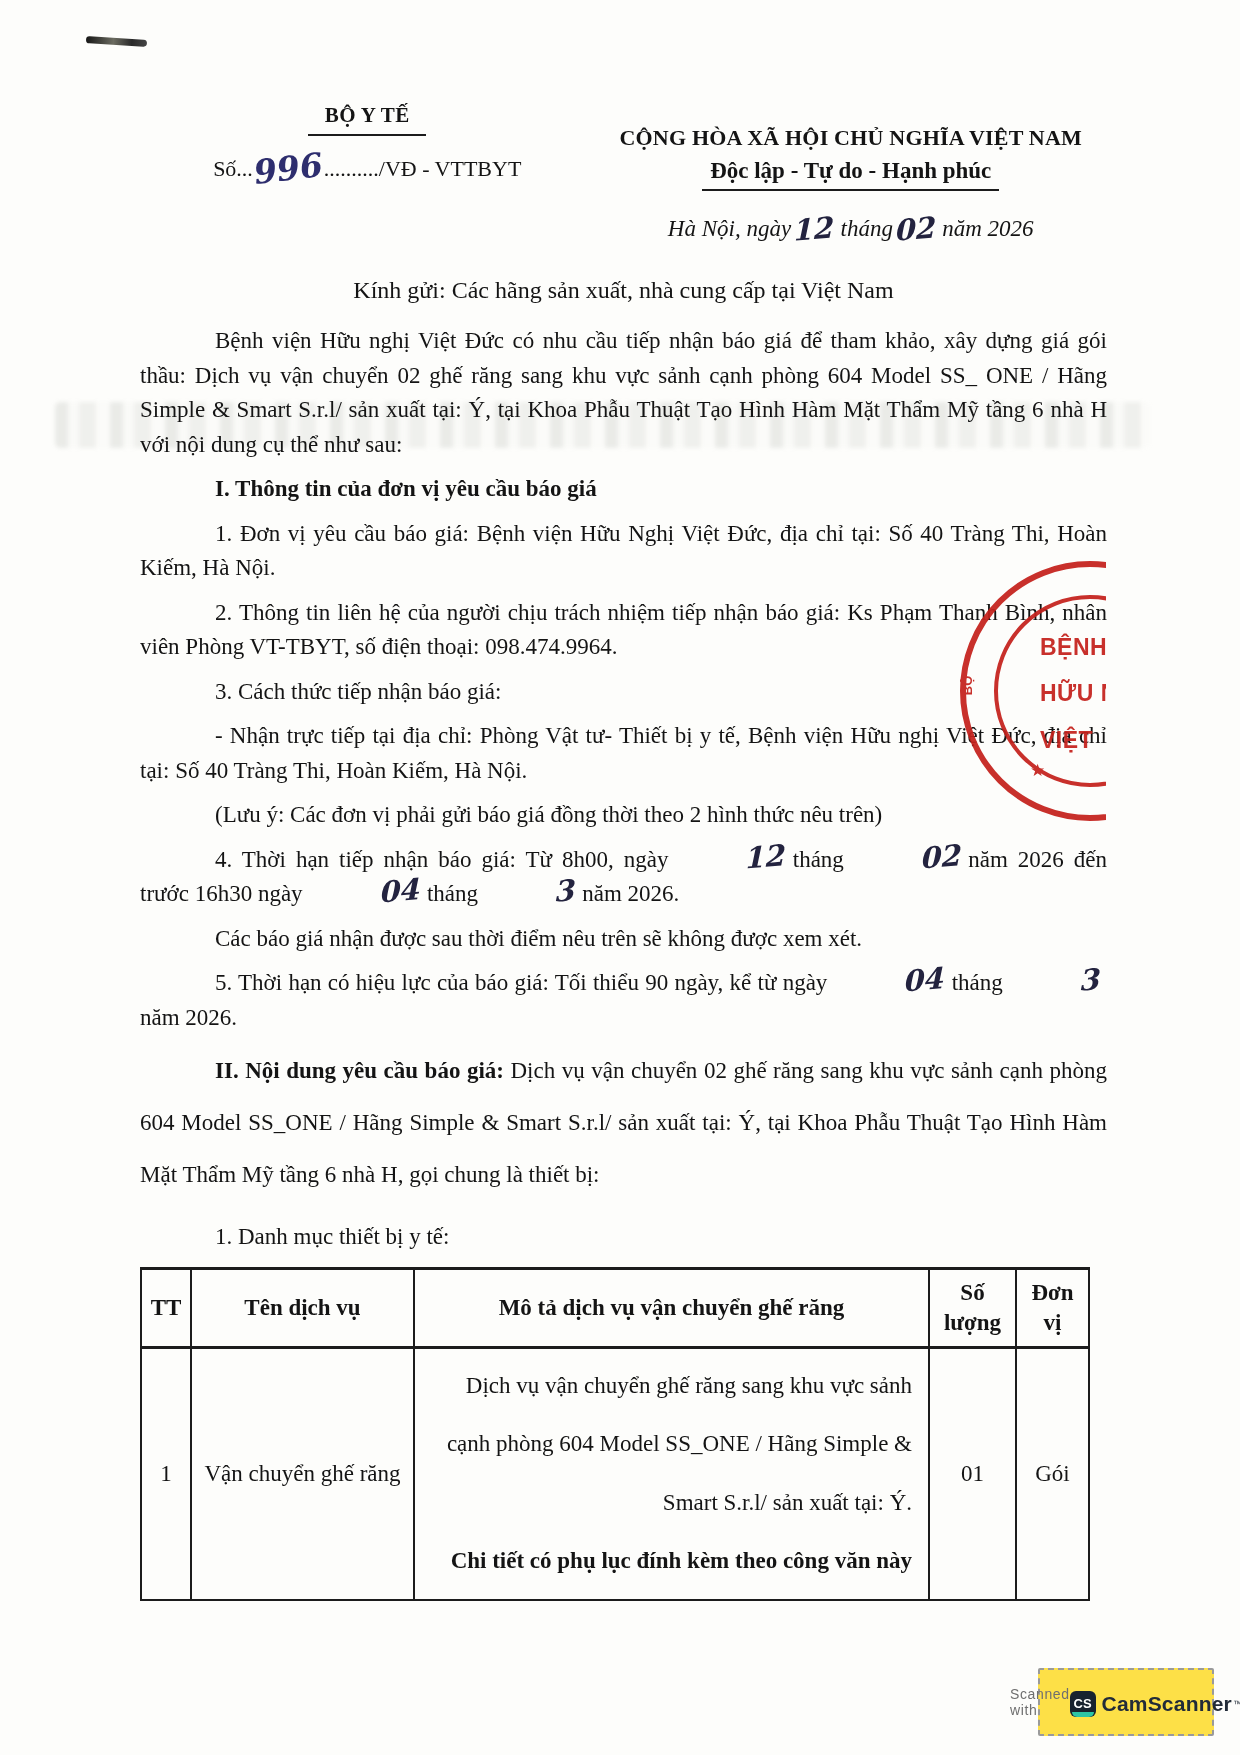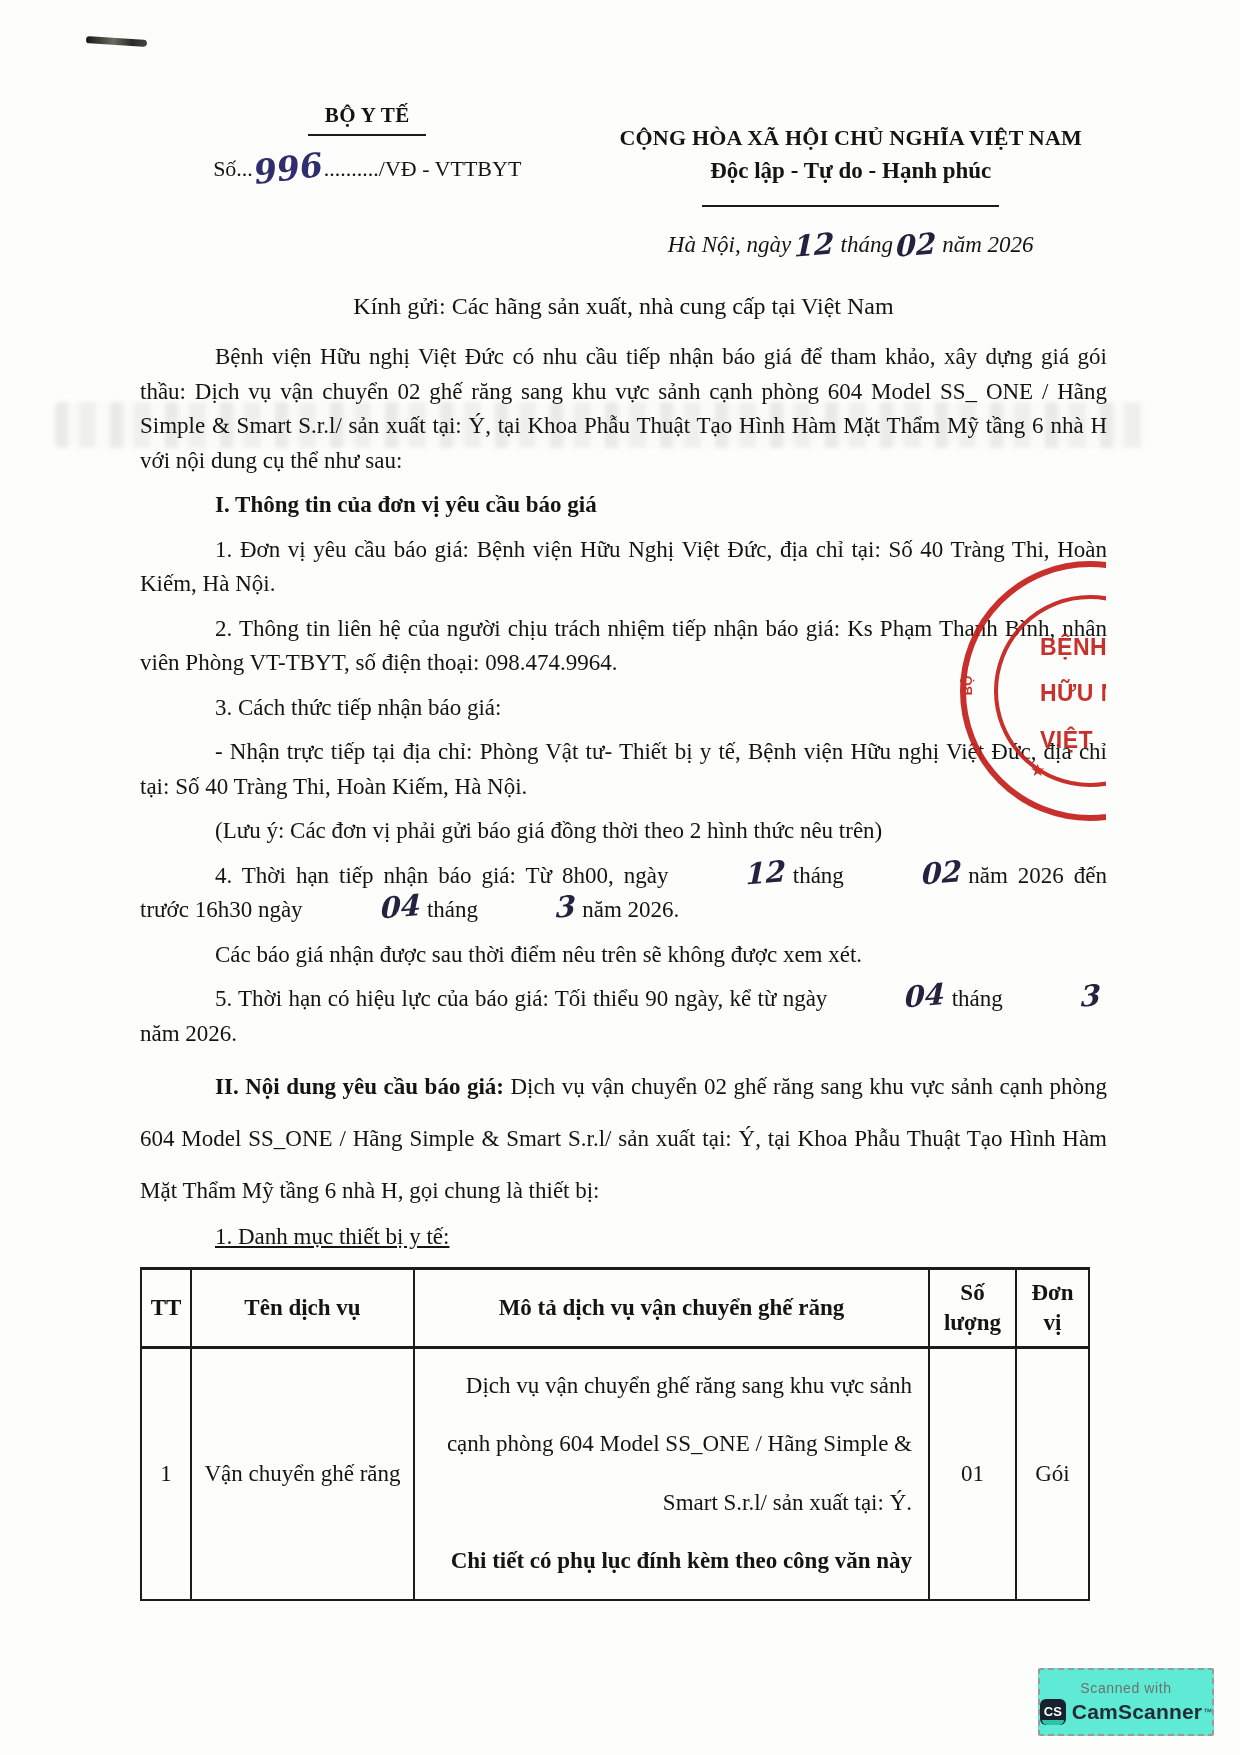--- a/index.html
+++ b/index.html
@@ -14,40 +14,40 @@
   .doc-header{display:flex;width:100%;}
   .hdr-left{width:47%;text-align:center;}
   .hdr-right{width:53%;text-align:center;}
   .ministry{font-size:21px;font-weight:bold;letter-spacing:.4px;}
   .hospital{font-size:22px;font-weight:bold;margin-top:5px;letter-spacing:.2px;}
   .short-rule{width:118px;border-top:2.5px solid #1c1c1c;margin:6px auto 0;}
   .so-line{font-size:22px;margin-top:20px;white-space:nowrap;}
   .subject{font-size:21px;margin-top:4px;}
   .national{font-size:22px;font-weight:bold;letter-spacing:.2px;margin-top:22px;}
   .motto{display:inline-block;font-size:23px;font-weight:bold;margin-top:7px;
-         padding:0 8px 21px;border-bottom:2.5px solid #1c1c1c;}
+         padding:0 8px 5px;border-bottom:2.5px solid #1c1c1c;}
   .date-line{font-style:italic;font-size:23px;margin-top:25px;white-space:nowrap;}
 
   
   .hw{font-family:"DejaVu Serif",serif;font-style:italic;font-weight:bold;
       display:inline-block;line-height:.8;}
   .hw-ink{color:#23233f;font-size:29px;transform:rotate(-5deg) skewX(-6deg);
           margin:0 6px 0 3px;vertical-align:-3px;}
   .hw-996{color:#2e2e6e;font-size:33px;transform:rotate(-7deg);
           margin:0 1px;vertical-align:-4px;}
 
   
   .para{font-size:23px;line-height:1.5;text-align:justify;
         text-indent:75px;margin:0 0 10px;}
   .salutation{font-size:24px;text-align:center;text-indent:0;margin:30px 0 16px;}
   .sec-heading{font-weight:bold;}
   .bold{font-weight:bold;}
   .email-link{font-weight:bold;text-decoration:underline;}
   .sec2{line-height:2.25;margin-bottom:2px;}
-  .list-label{margin-top:4px;text-decoration:underline;}
+  .list-label{margin-top:20px;}
 
   
   table.device{border-collapse:collapse;table-layout:fixed;width:948px;
                margin:12px 0 0 0;}
   table.device th,table.device td{border:2px solid #1c1c1c;font-size:23px;
                vertical-align:middle;overflow:hidden;}
   table.device thead th{font-weight:bold;line-height:1.3;padding:8px 3px;
                border-top:3px solid #1c1c1c;border-bottom:3px solid #1c1c1c;
                text-align:center;}
   .col-tt{width:50px;}.col-ten{width:223px;}.col-mota{width:515px;}
@@ -77,22 +77,22 @@
              font-family:"Liberation Sans",sans-serif;font-weight:bold;
              font-size:23px;letter-spacing:.5px;}
   .stamp-t1{top:74px;}.stamp-t2{top:120px;}.stamp-t3{top:167px;}
   .stamp-side{position:absolute;left:6px;top:118px;color:#c4211c;
               font:bold 13px "Liberation Sans",sans-serif;
               transform:rotate(-90deg);}
   .stamp-star{position:absolute;left:78px;top:200px;color:#c4211c;font-size:17px;}
 
   
   .cam-badge{position:absolute;left:1038px;top:1668px;width:172px;height:64px;
-    border:2px dashed #9a9a9a;background:#5eead4;border-radius:2px;
-    display:flex;flex-direction:column;align-items:center;justify-content:center;
+    border:2px dashed #9a9a9a;background:#fde047;border-radius:2px;
+    display:flex;flex-direction:row;align-items:center;justify-content:center;
     font-family:"Liberation Sans",sans-serif;}
   .cam-line1{font-size:14px;color:#6f6f6f;letter-spacing:.6px;}
   .cam-row{display:flex;align-items:center;margin-top:3px;}
   .cs-logo{position:relative;display:inline-flex;align-items:center;
     justify-content:center;width:26px;height:26px;background:#18222f;
     color:#fff;font:bold 13px "Liberation Sans",sans-serif;border-radius:6px;
     margin-right:6px;}
   .cs-logo::after{content:"";position:absolute;left:2px;right:2px;bottom:0;
     height:5px;background:#2ec4a5;border-radius:0 0 5px 5px;}
   .cam-brand{font-size:21px;font-weight:bold;color:#222b38;letter-spacing:.2px;}

